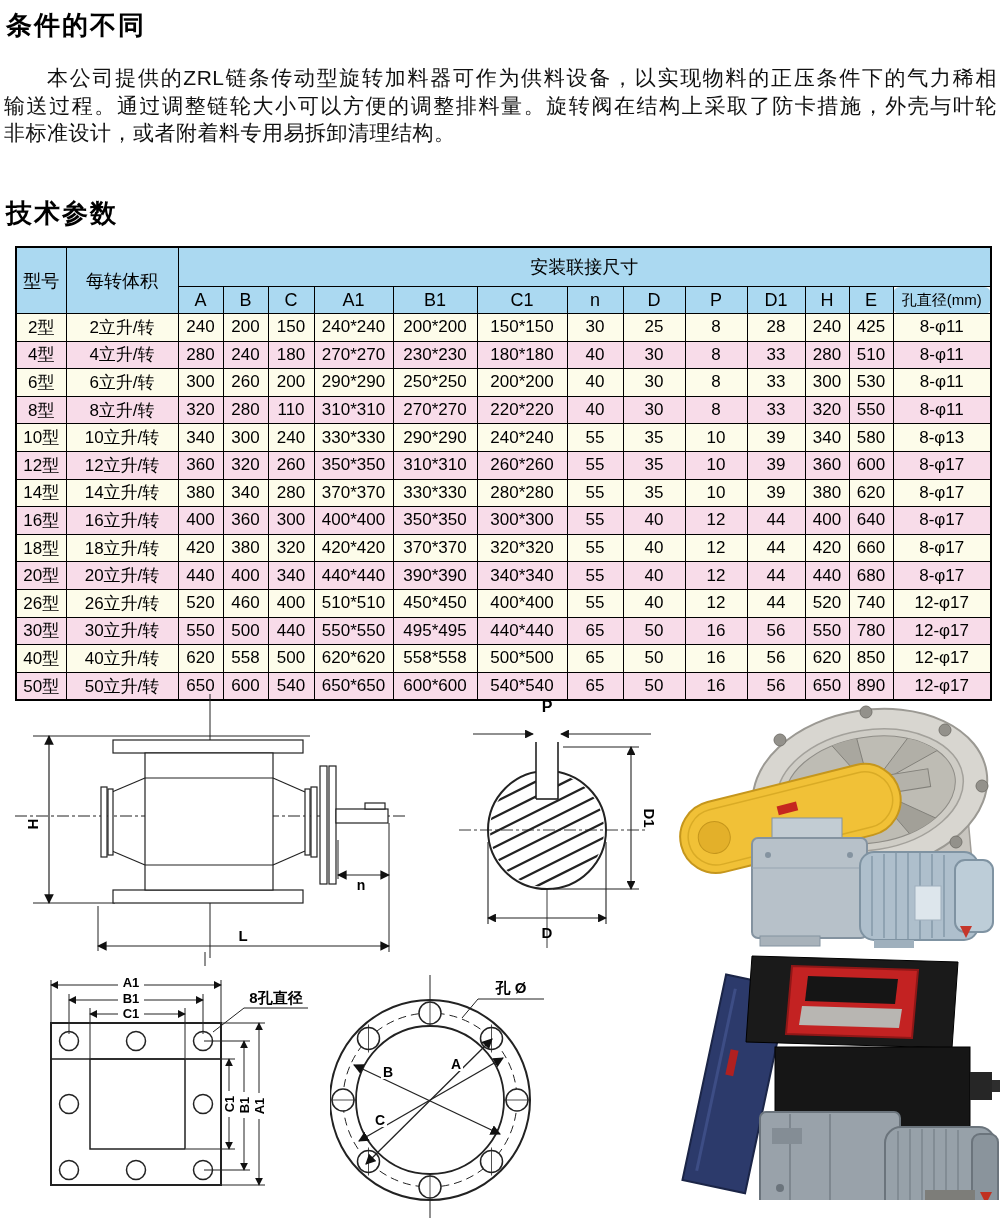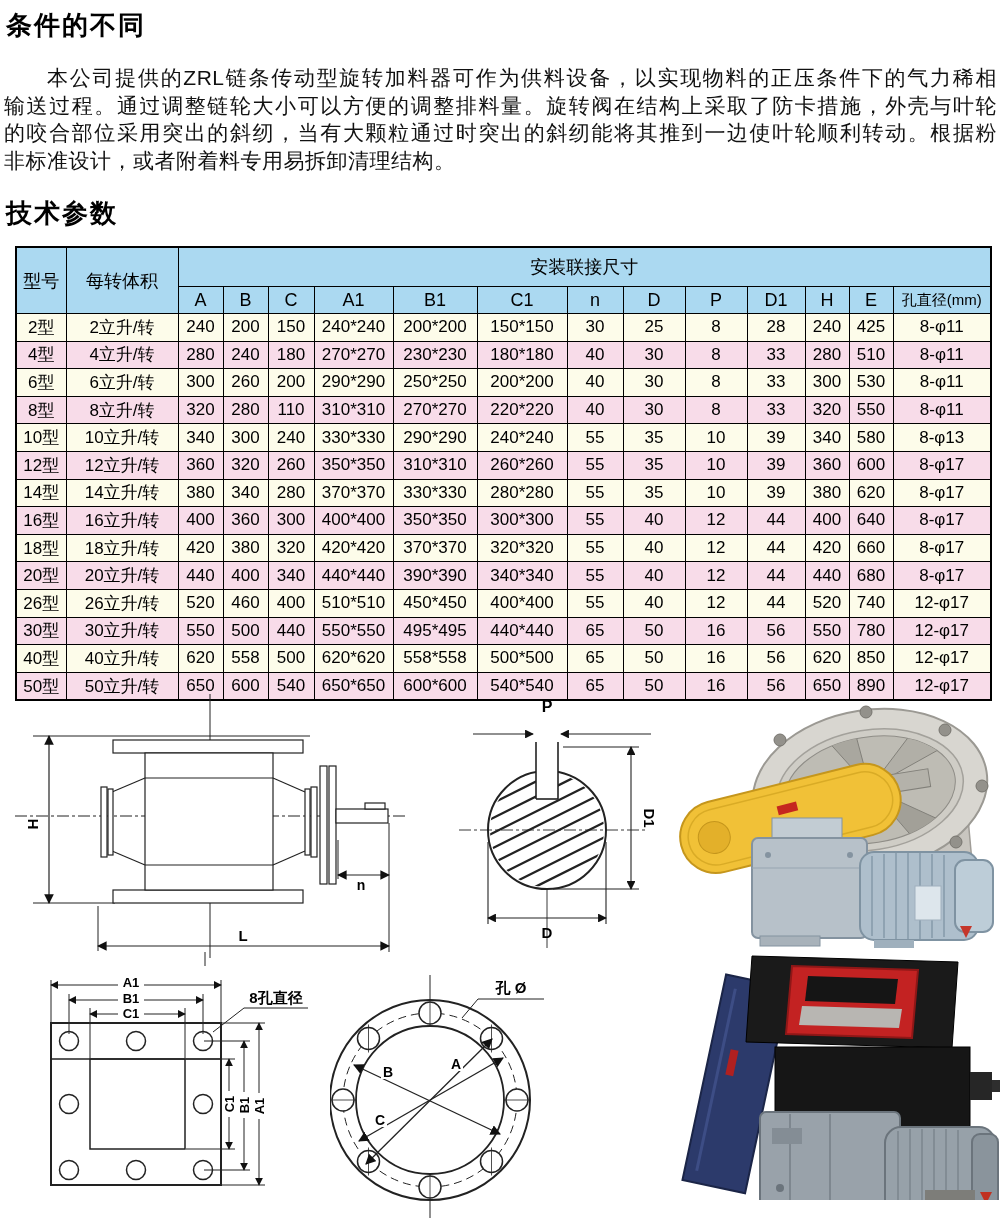--- a/index.html
+++ b/index.html
@@ -13,40 +13,39 @@
   .pline.indent{text-indent:2.05em;}
   .pline.last{text-align:right;text-align-last:left;}
 
   
   .spec-table{position:absolute;top:246px;left:15px;width:975px;border-collapse:collapse;
               table-layout:fixed;text-align:center;border:2px solid #000;padding-left:44px;}
   .spec-table th,.spec-table td{border:1px solid #000;padding:0;overflow:hidden;white-space:nowrap;}
   .spec-table thead th{background:#abd9f1;font-weight:normal;font-size:18px;}
   .spec-table thead tr.toprow th{height:38px;}
   .spec-table thead tr.subhead th{height:26px;font-size:18px;}
-  .spec-table thead tr.subhead th.small{font-size:15px;}
+  .spec-table thead tr.subhead th.small{font-size:15px;border-radius:7px;}
   .spec-table tbody td{height:26.6px;font-size:17px;}
   .spec-table tbody tr.row-cream td{background:#fdfcea;}
   .spec-table tbody tr.row-pink td{background:#f8dce9;}
 
   
   .art{position:absolute;}
   svg text{font-family:"Liberation Sans","DejaVu Sans",sans-serif;}
 </style>
 </head>
 <body>
 
 <div class="page">
 
   <h1 class="sec-title" id="features-title">条件的不同</h1>
 
   <div class="para">
     <div class="pline indent">本公司提供的ZRL链条传动型旋转加料器可作为供料设备，以实现物料的正压条件下的气力稀相</div>
     <div class="pline">输送过程。通过调整链轮大小可以方便的调整排料量。旋转阀在结构上采取了防卡措施，外壳与叶轮</div>
-    <div class="pline">的咬合部位采用突出的斜纫，当有大颗粒通过时突出的斜纫能将其推到一边使叶轮顺利转动。根据粉</div>
     <div class="pline last">非标准设计，或者附着料专用易拆卸清理结构。</div>
   </div>
 
   <h2 class="sec-title" id="specs-title">技术参数</h2>
 
   <table class="spec-table">
     <colgroup>
       <col style="width:50px">
         <col style="width:112px">
         <col style="width:45px">

